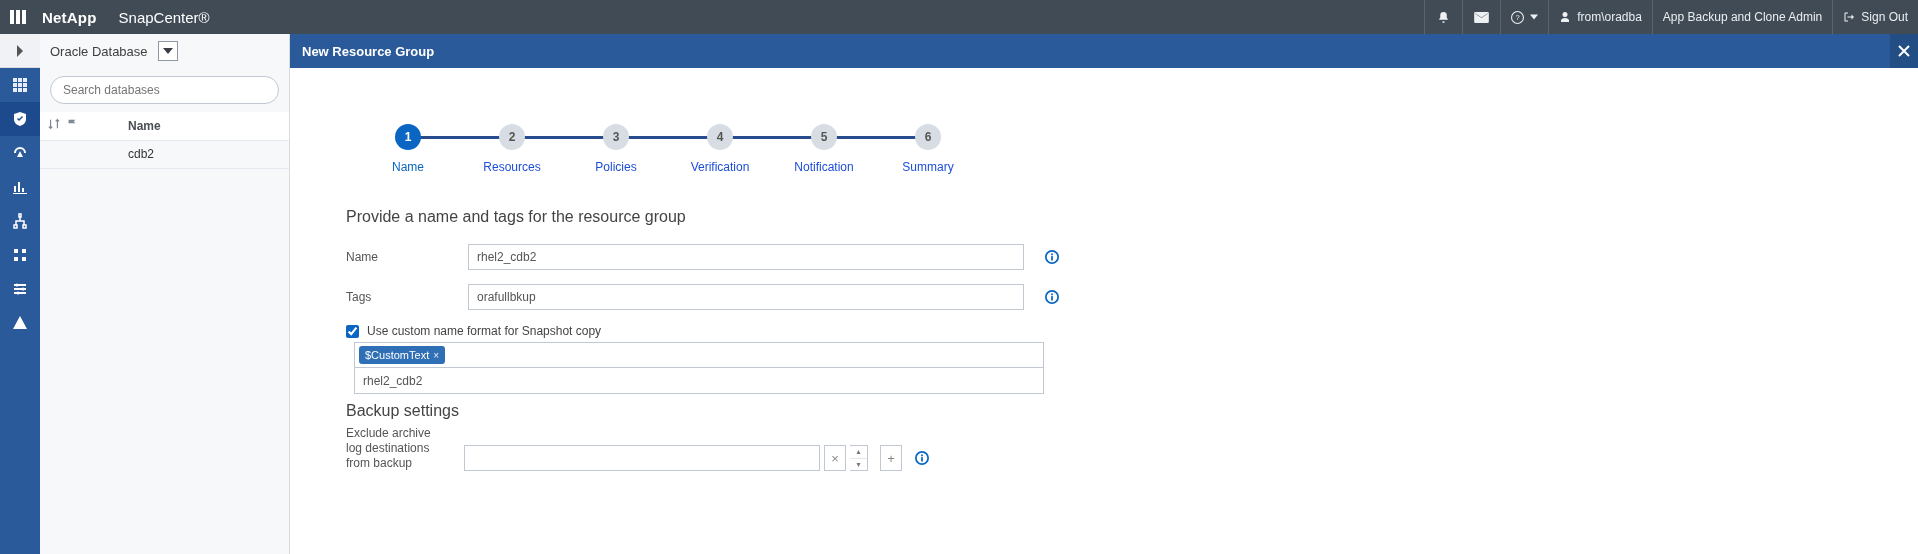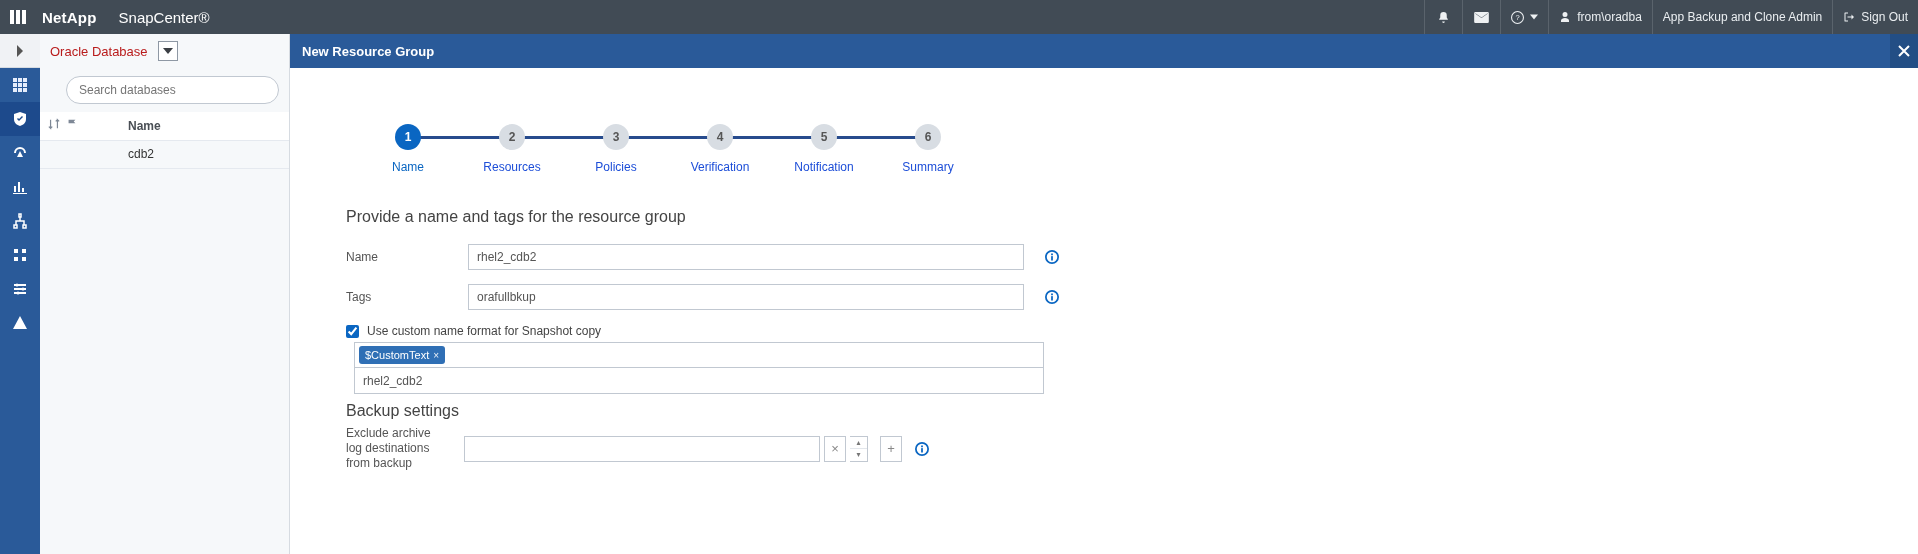--- a/index.html
+++ b/index.html
@@ -57,31 +57,30 @@
   .railbtn.expand { background: #f0f2f5; color: #555; border-bottom: 1px solid #d6dbe1; }
   .railbtn.active { background: #1d4a8c; }
   .railbtn svg { width: 16px; height: 16px; fill: currentColor; }
 
   .sidepanel {
     width: 250px; border-right: 1px solid #d6dbe1;
     display: flex; flex-direction: column; background: #f6f8fa;
   }
   .side-head {
     height: 34px; padding: 0 10px; display: flex; align-items: center; gap: 10px;
-    font-size: 13px; color: #b91c1c;
+    font-size: 13px; color: #404040;
   }
   .side-dd {
     width: 20px; height: 20px; border: 1px solid #8e98a4;
     background: #fff; display: inline-flex; align-items: center; justify-content: center;
     cursor: pointer;
   }
   .side-dd svg { width: 10px; height: 10px; fill: #3b3f44; }
   .side-search {
     padding: 8px 10px;
-    margin-left: 16px;
   }
   .side-search input {
     width: 100%; height: 28px; border: 1px solid #c1c8d1; border-radius: 14px;
     padding: 0 12px; font-size: 12px; color: #777; outline: none; background: #fff;
   }
   .side-table { width: 100%; border-collapse: collapse; }
   .side-table th, .side-table td {
     height: 28px; font-size: 12px; text-align: left; padding: 0 8px;
     border-bottom: 1px solid #e5e9ef;
   }
@@ -150,21 +149,21 @@
   .token {
     background: #2f6fb5; color: #fff; font-size: 11px;
     padding: 2px 6px; border-radius: 3px; display: inline-flex; align-items: center; gap: 4px;
   }
   .token .tx { font-size: 10px; opacity: .9; cursor: pointer; }
   .format-input {
     width: 690px; height: 26px; border: 1px solid #c1c8d1; border-top: none;
     padding: 0 8px; font-size: 12px; color: #555; background: #fff;
   }
 
-  .exclude-wrap { display: flex; align-items: center; gap: 16px; margin-top: 4px; }
+  .exclude-wrap { display: flex; align-items: flex-end; gap: 16px; margin-top: 4px; }
   .exclude-label { width: 102px; font-size: 12px; color: #555; line-height: 15px; }
   .exclude-inputs { display: flex; align-items: center; gap: 4px; }
   .exclude-field {
     width: 356px; height: 26px; border: 1px solid #c1c8d1; background: #fff;
   }
   .sqbtn {
     width: 22px; height: 26px; border: 1px solid #c1c8d1; background: #fff;
     display: inline-flex; align-items: center; justify-content: center;
     font-size: 13px; color: #888; cursor: pointer;
   }

